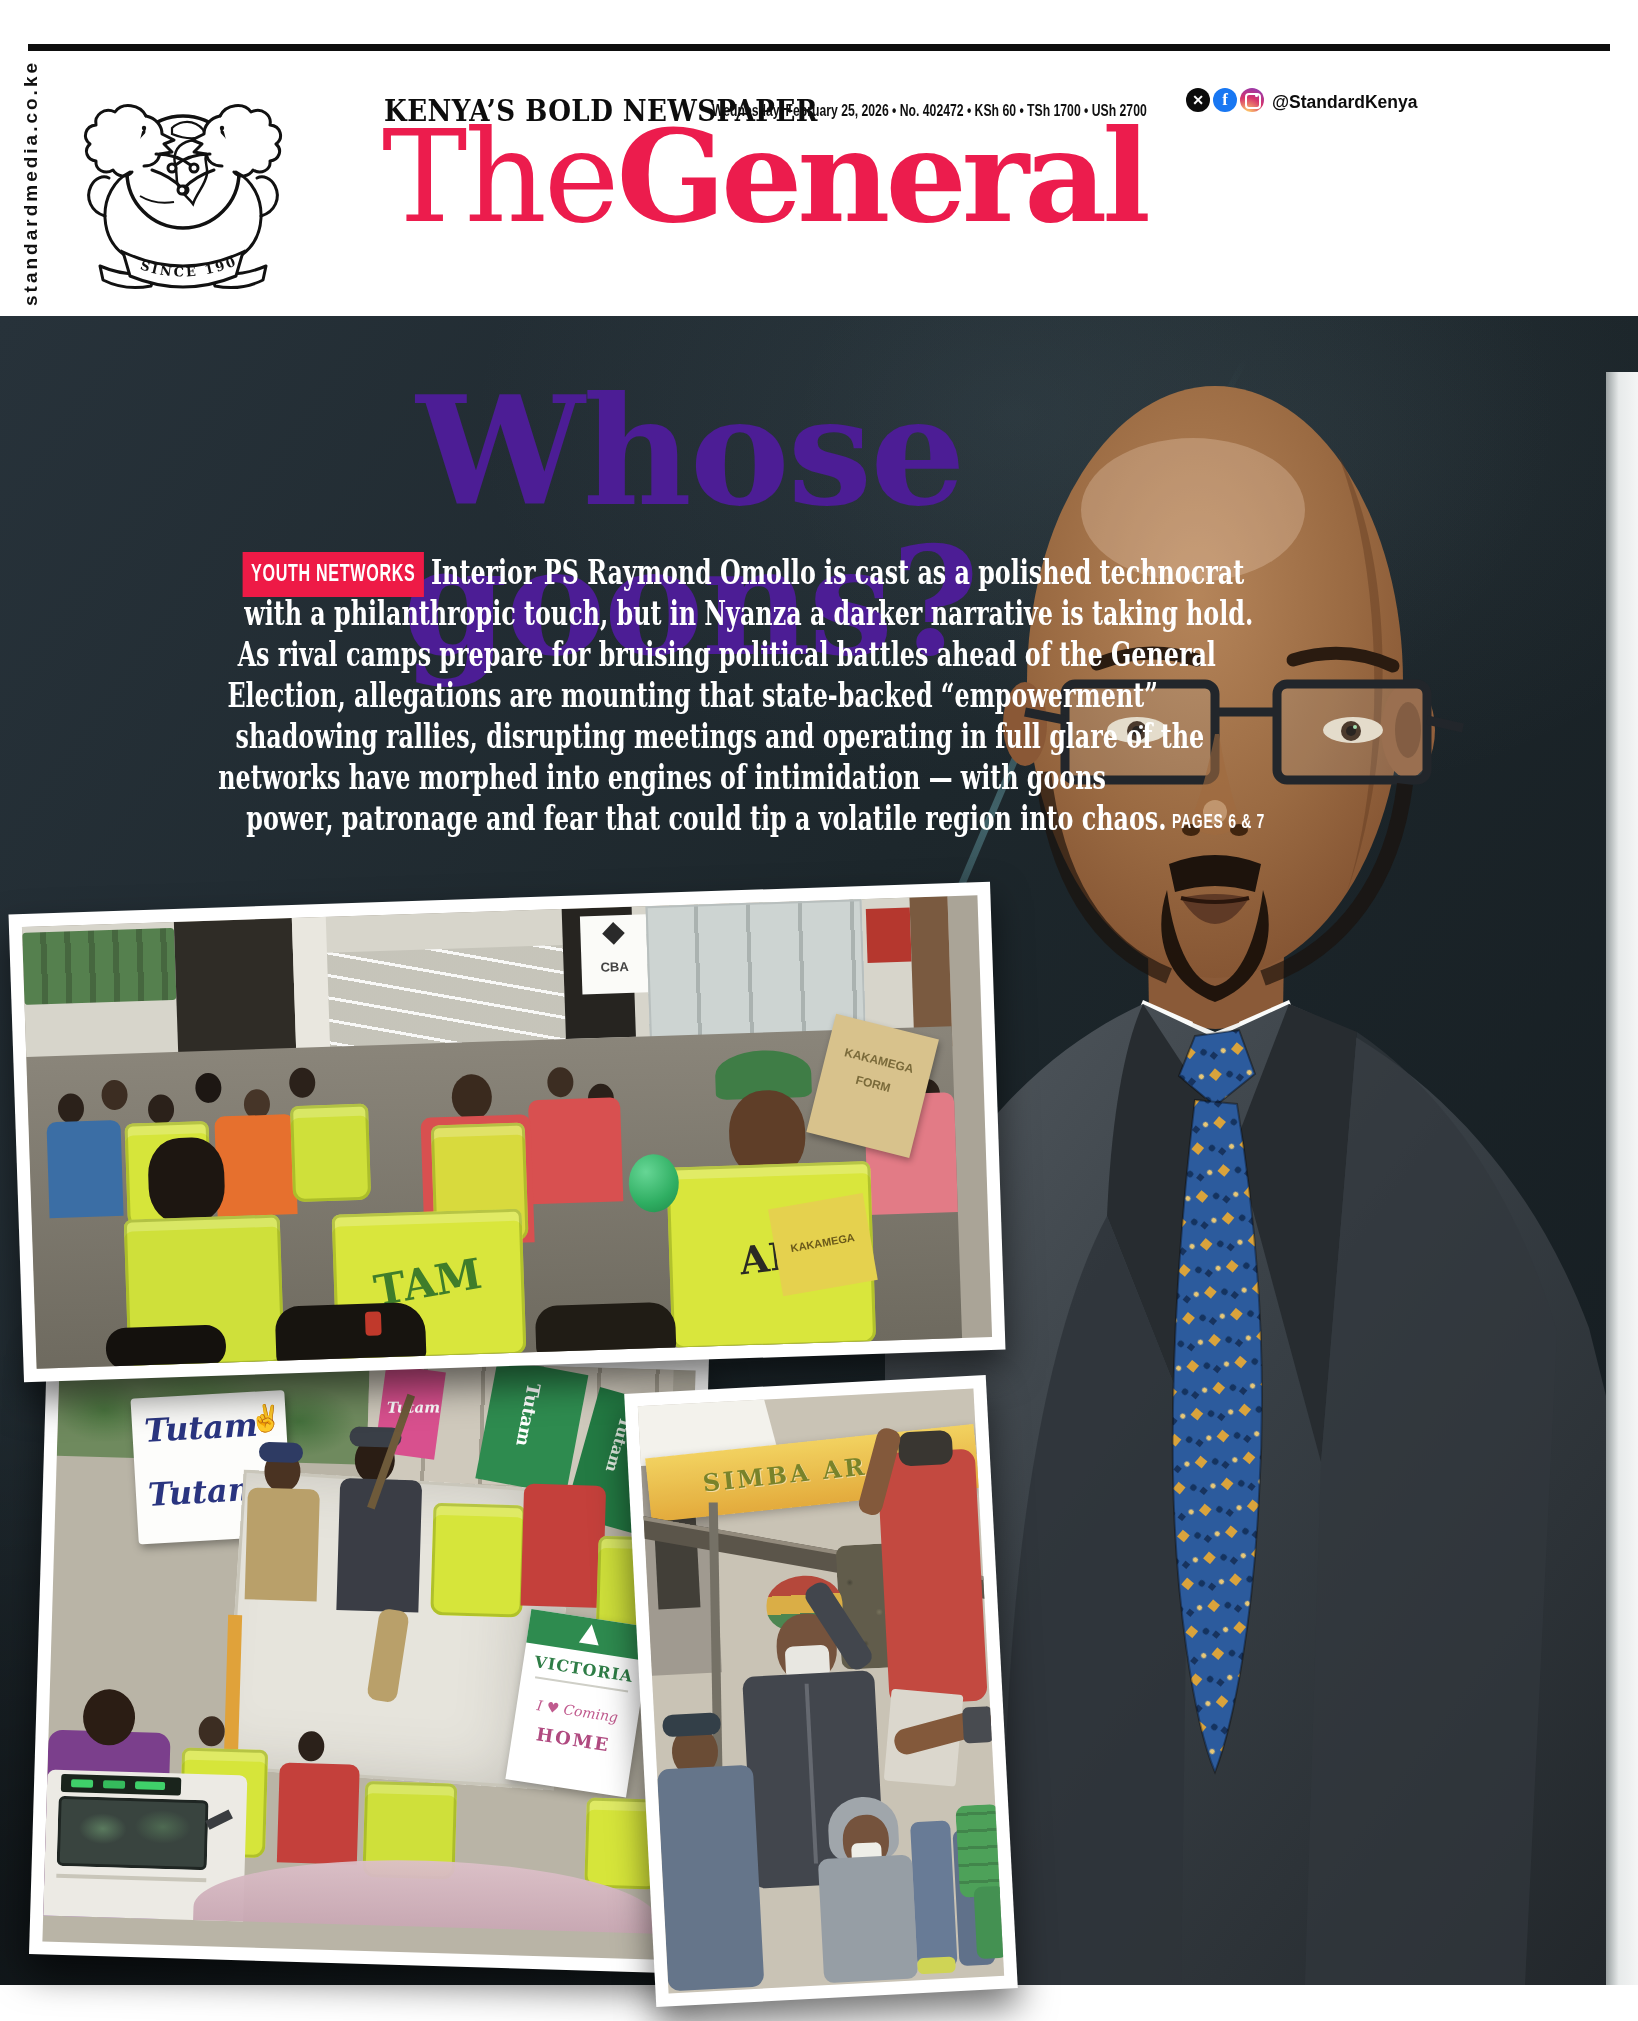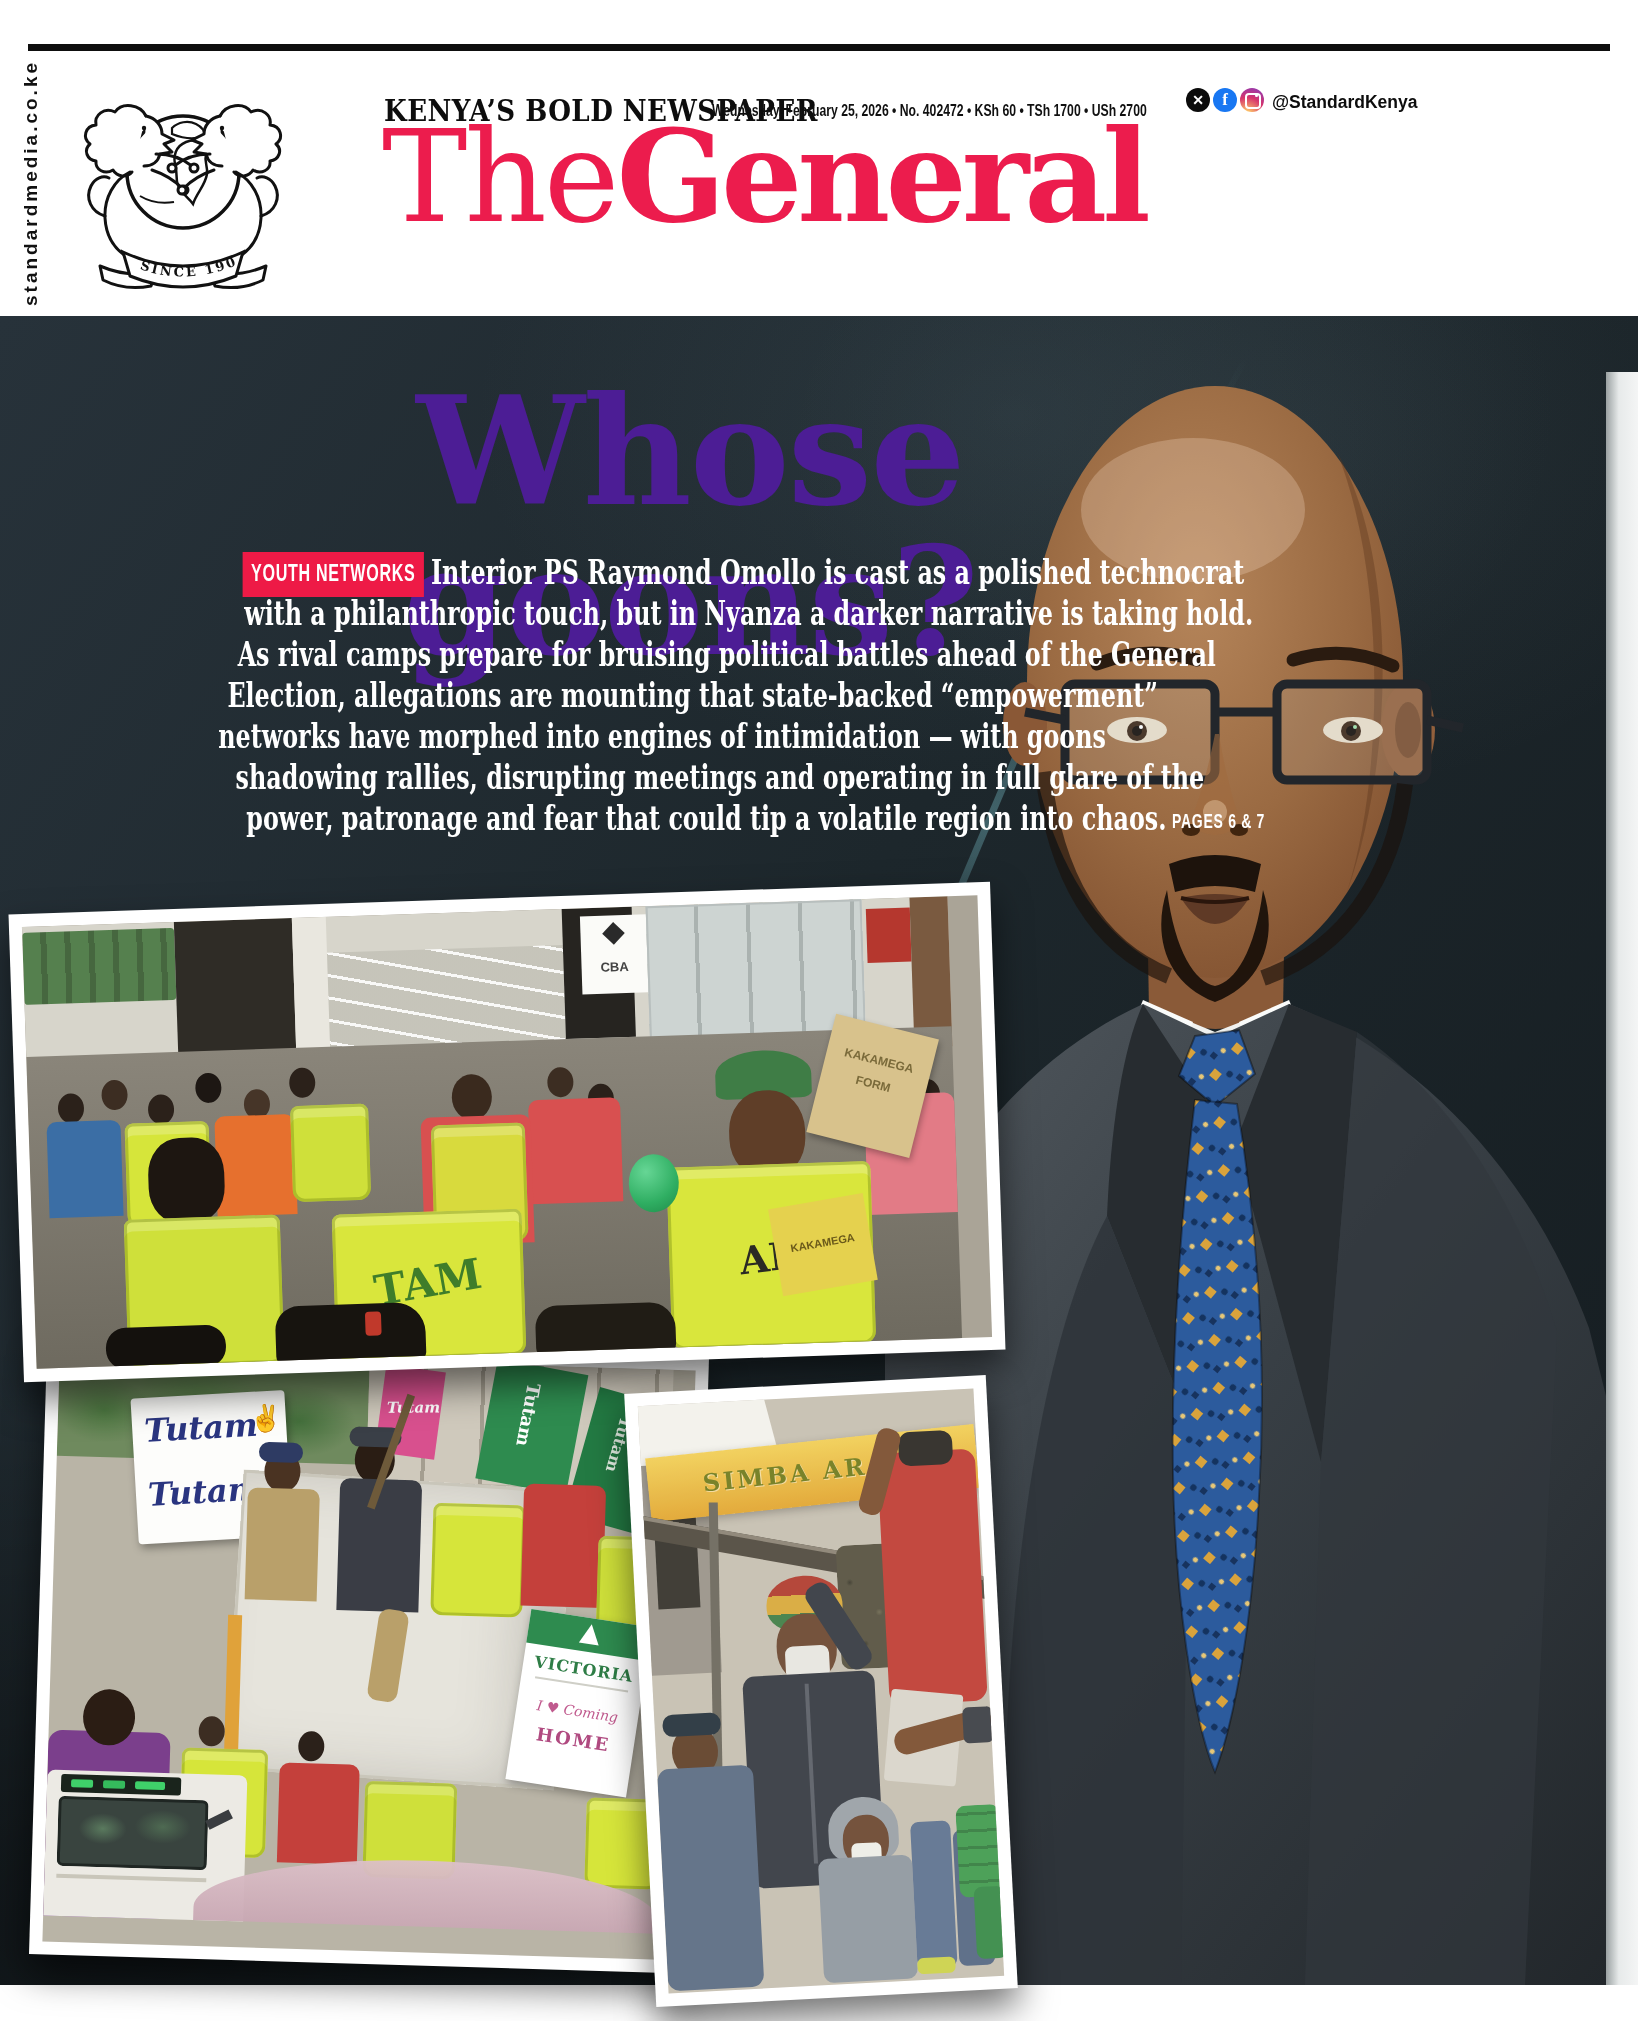--- a/index.html
+++ b/index.html
@@ -115,22 +115,22 @@
 <span class="s streak" style="left:975px;top:525px;width:7px;height:640px;transform:rotate(23deg);z-index:2;"></span>
 <span class="s streak" style="left:1130px;top:330px;width:6px;height:480px;transform:rotate(28deg);opacity:.45;z-index:2;"></span>
 
 <div class="s serif" id="headline">Whose goons?</div>
 
 <div class="s serif" id="deck">
   <div class="deck-line"><span class="squeeze"><span class="kicker">YOUTH NETWORKS</span><span>Interior PS Raymond Omollo is cast as a polished technocrat</span></span></div>
   <div class="deck-line"><span class="squeeze">with a philanthropic touch, but in Nyanza a darker narrative is taking hold.</span></div>
   <div class="deck-line"><span class="squeeze">As rival camps prepare for bruising political battles ahead of the General</span></div>
   <div class="deck-line"><span class="squeeze">Election, allegations are mounting that state-backed “empowerment”</span></div>
+  <div class="deck-line"><span class="squeeze">shadowing rallies, disrupting meetings and operating in full glare of the</span></div>
   <div class="deck-line"><span class="squeeze">networks have morphed into engines of intimidation — with goons</span></div>
-  <div class="deck-line"><span class="squeeze">shadowing rallies, disrupting meetings and operating in full glare of the</span></div>
   <div class="deck-line"><span class="squeeze"><span>power, patronage and fear that could tip a volatile region into chaos.</span><span class="pages">PAGES 6 &amp; 7</span></span></div>
 </div>
 
 <span class="s" id="edge-strip"></span>
 <span class="s" id="portrait">
 <svg width="721" height="1653" viewBox="0 0 721 1653">
   <defs>
     <radialGradient id="sking" cx="45%" cy="35%" r="75%">
       <stop offset="0%" stop-color="#b5855a"></stop>
           <stop offset="55%" stop-color="#9a6a42"></stop>

